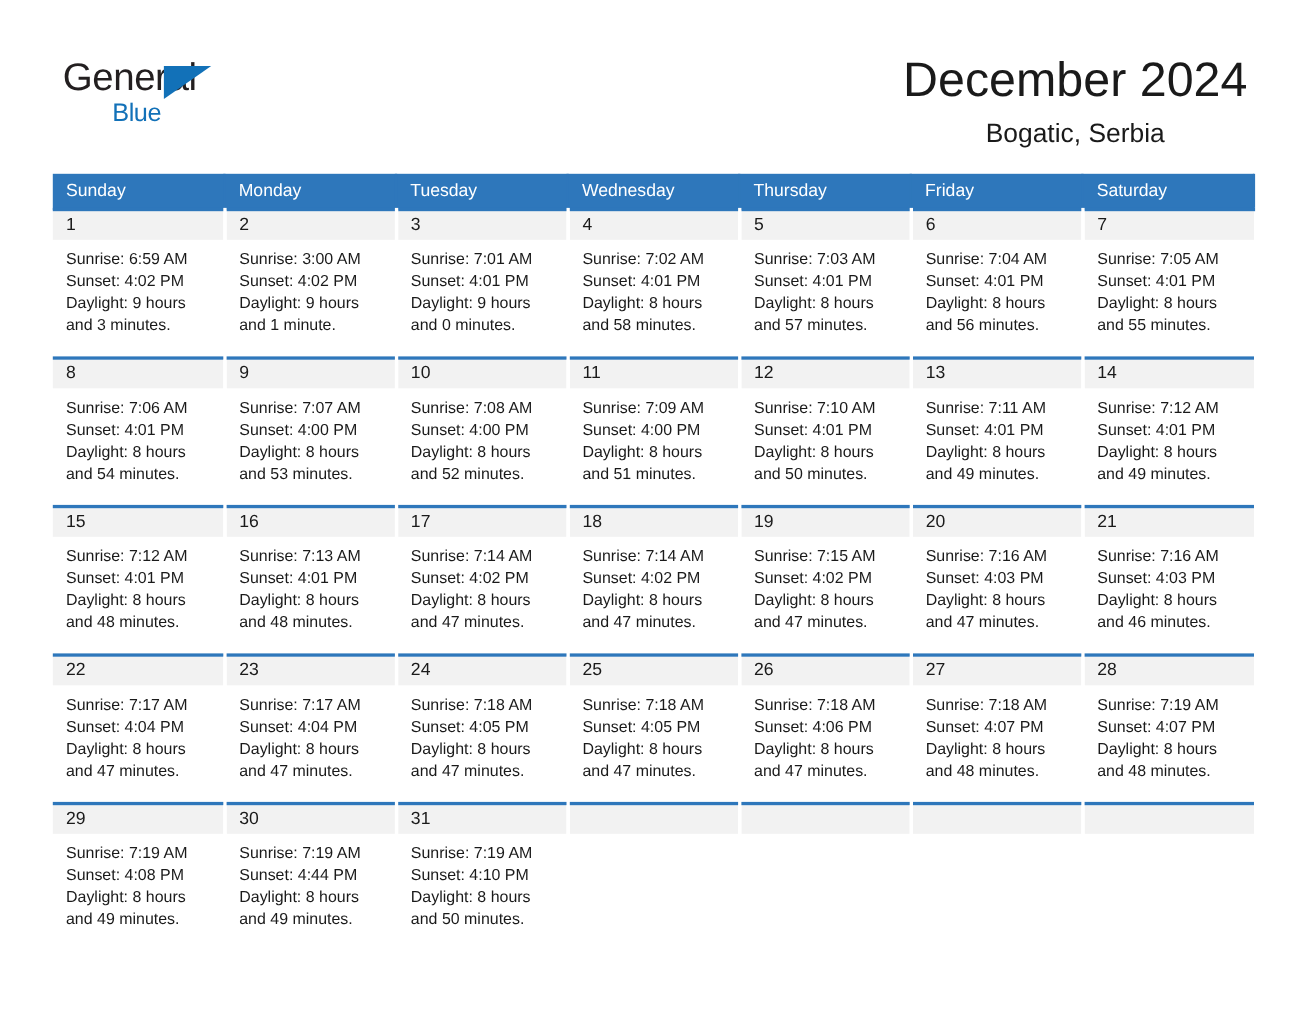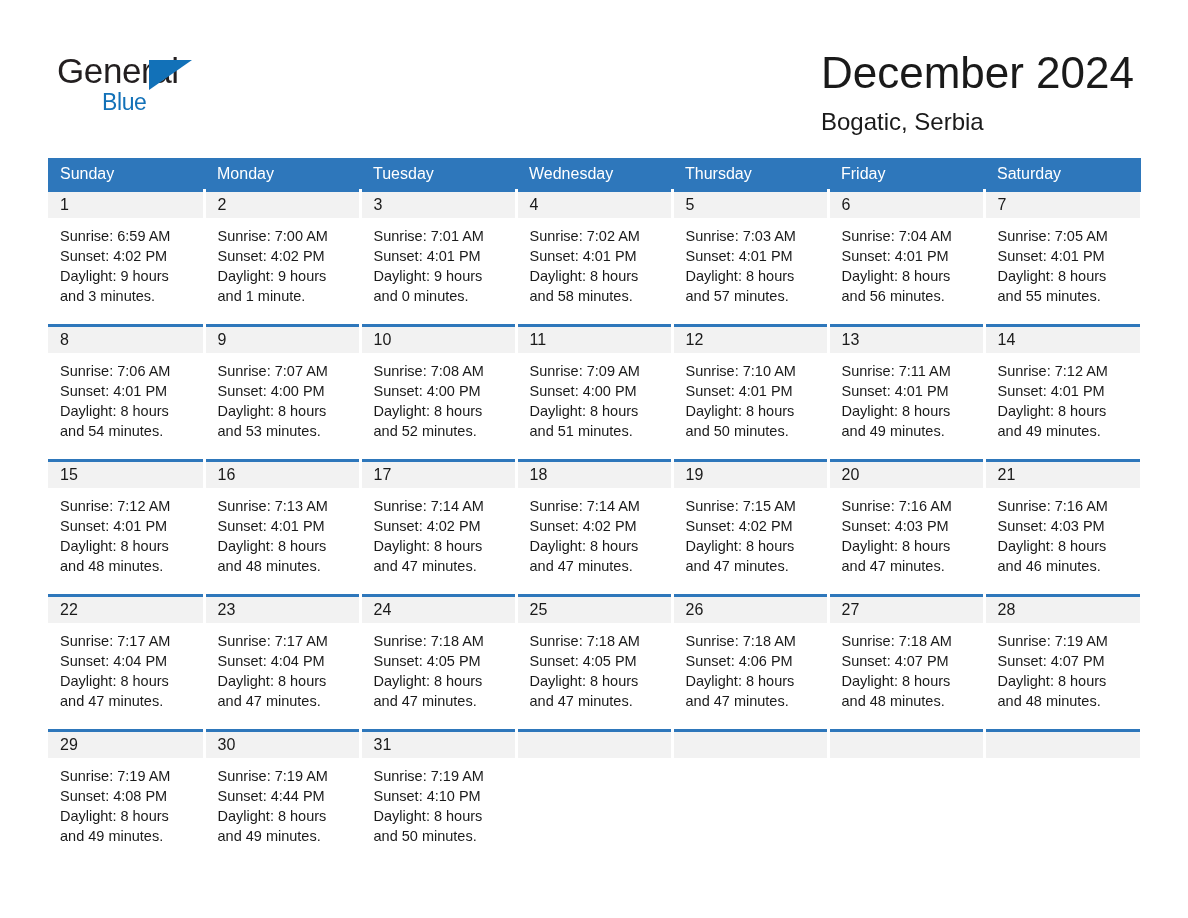--- a/index.html
+++ b/index.html
@@ -62,21 +62,21 @@
     width: 0;
     height: 0;
     border-top: 30px solid #1271b8;
     border-right: 43px solid transparent;
   }
 
   .title-block {
     position: absolute;
     right: 54px;
     top: 46px;
-    text-align: left;
+    text-align: center;
   }
   .month-title {
     font-size: 44px;
     line-height: 54px;
     font-weight: normal;
     color: #1a1a1a;
     margin: 0;
     letter-spacing: 0px;
   }
   .location {
@@ -193,21 +193,21 @@
             <div class="cellbody">
               <div>Sunrise: 6:59 AM</div>
               <div>Sunset: 4:02 PM</div>
               <div>Daylight: 9 hours</div>
               <div>and 3 minutes.</div>
             </div>
           </td>
           <td class="day-cell">
             <div class="daynum">2</div>
             <div class="cellbody">
-              <div>Sunrise: 7:00 AM</div>
+              <div>Sunrise: 3:00 AM</div>
               <div>Sunset: 4:02 PM</div>
               <div>Daylight: 9 hours</div>
               <div>and 1 minute.</div>
             </div>
           </td>
           <td class="day-cell">
             <div class="daynum">3</div>
             <div class="cellbody">
               <div>Sunrise: 7:01 AM</div>
               <div>Sunset: 4:01 PM</div>

